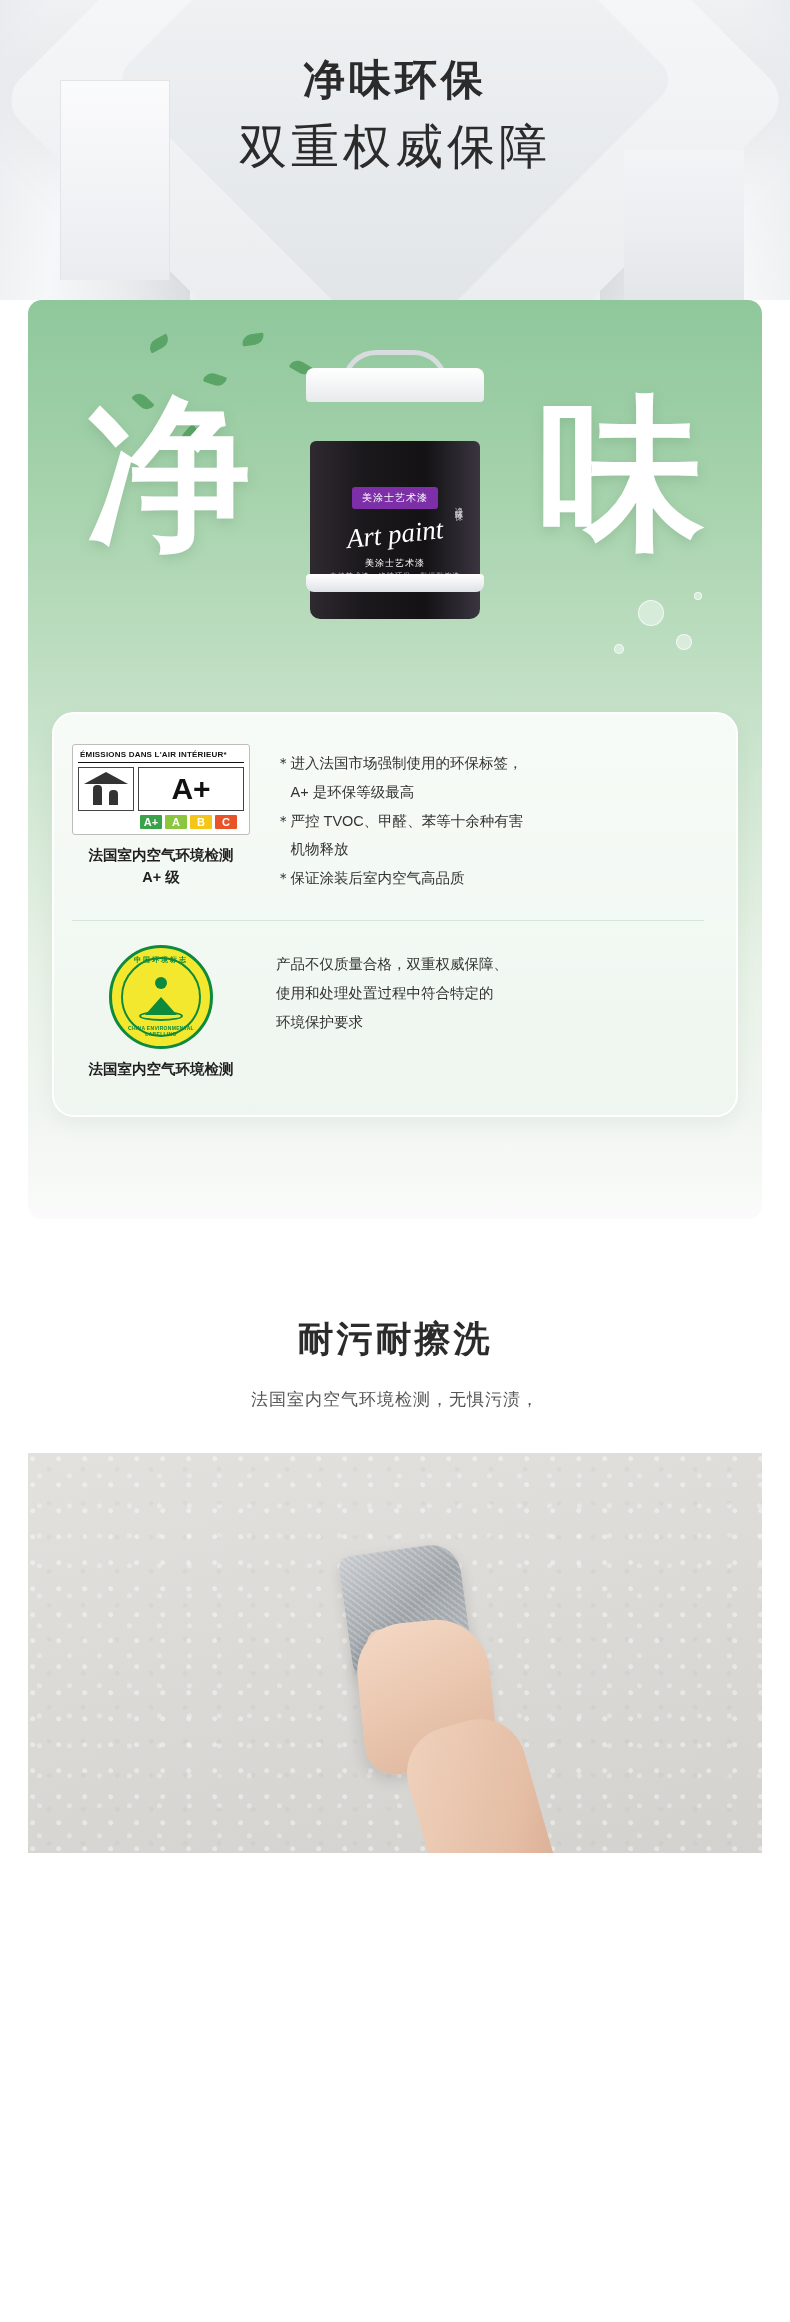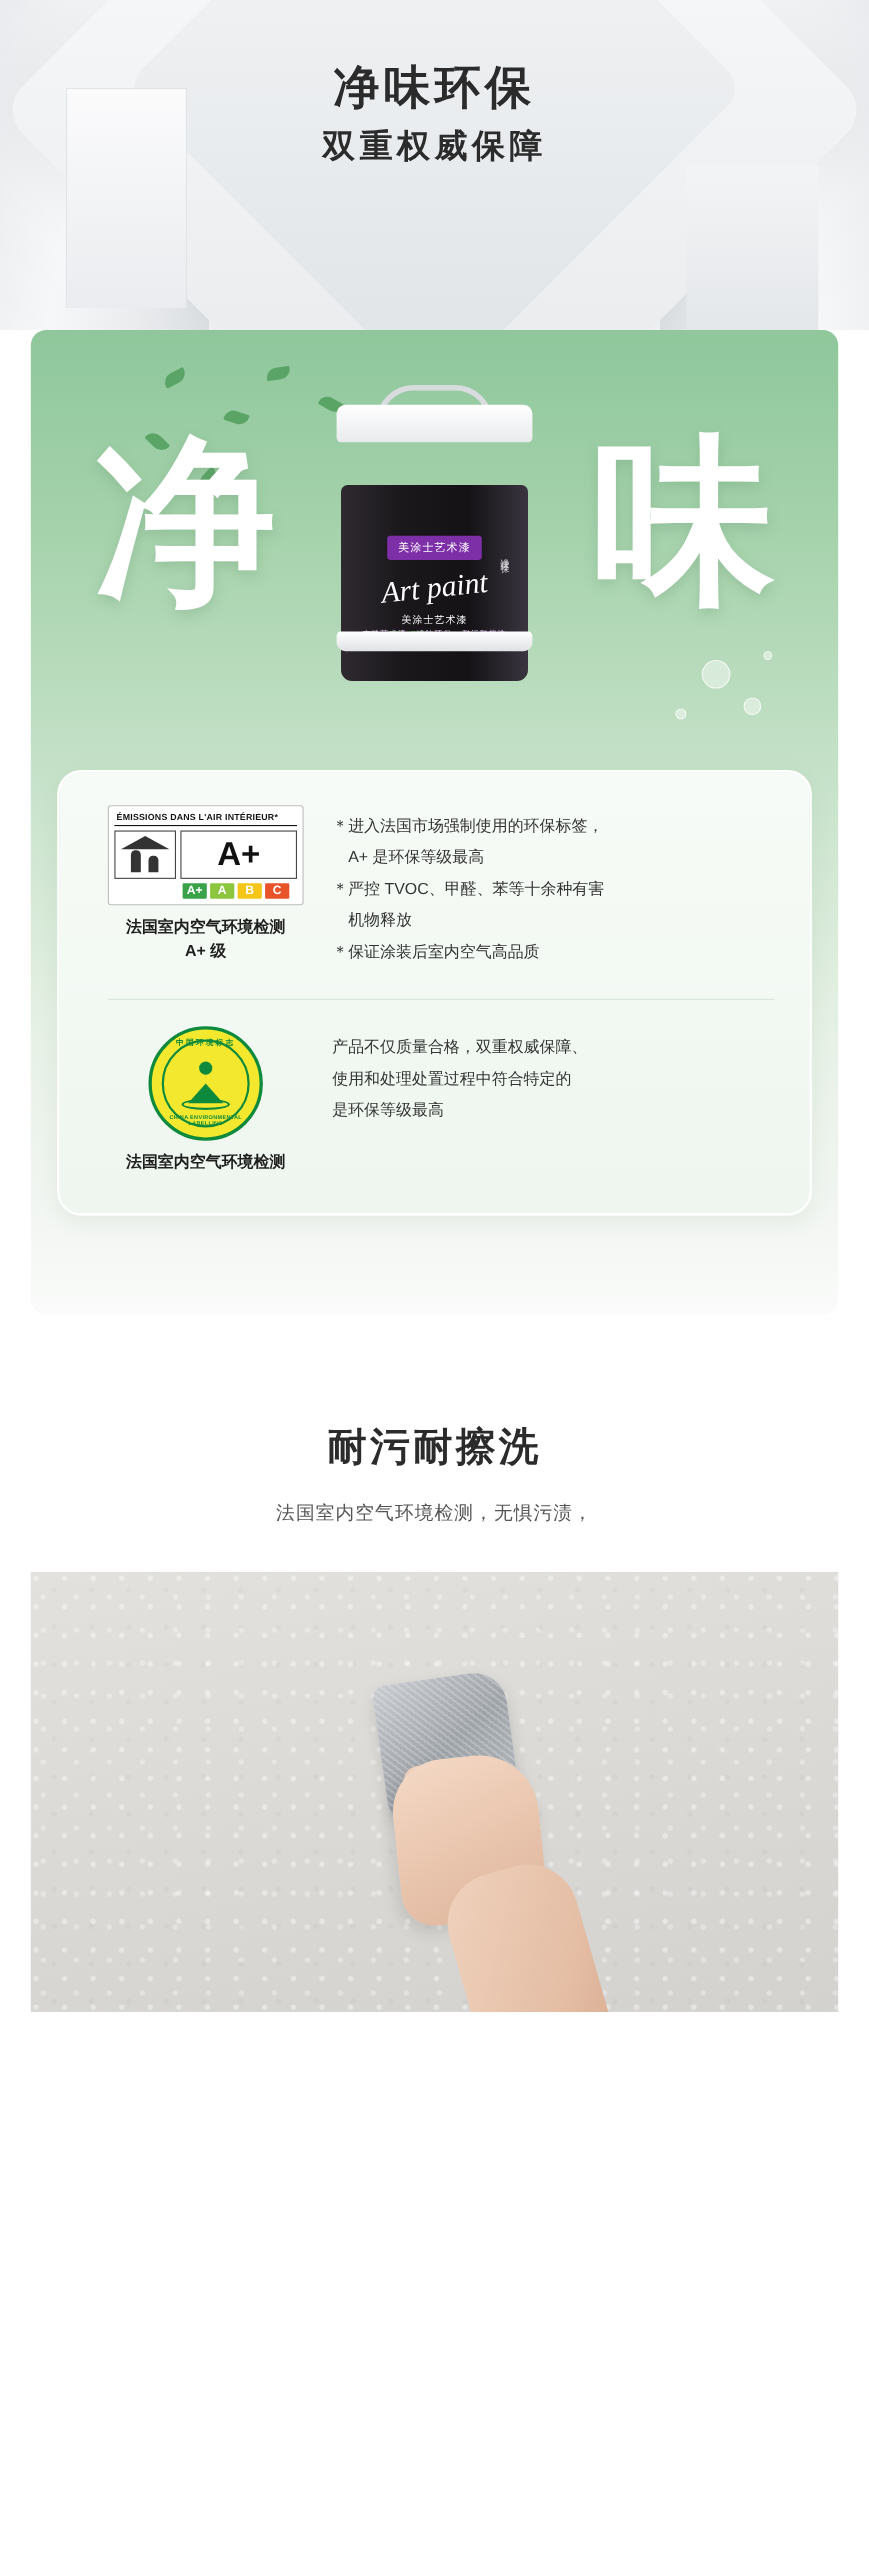--- a/index.html
+++ b/index.html
@@ -72,22 +72,22 @@
     text-align: center;
     color: #2b2b2b;
     letter-spacing: 4px;
   }
   .hero-title .line1 {
     font-size: 42px;
     font-weight: bold;
     line-height: 1.5;
   }
   .hero-title .line2 {
-    font-size: 30px;
-    font-weight: bold;
+    font-size: 48px;
+    font-weight: normal;
     line-height: 1.5;
   }
 
   
   .green-wrap {
     position: relative;
     margin: 0 28px;
     width: 734px;
     background: linear-gradient(180deg, #8fc79b 0%, #a7d3ad 22%, #cfe6d1 52%, #e7f1e6 72%, #f1f5f1 88%, #fafbfa 100%);
     border-radius: 14px;
@@ -226,25 +226,25 @@
   .bubble {
     position: absolute;
     border-radius: 50%;
     background: rgba(255,255,255,0.45);
     border: 1px solid rgba(255,255,255,0.7);
   }
 
   
   .cert-card {
     position: relative;
-    margin: 0 24px;
+    margin: 12px 24px;
     background: linear-gradient(180deg, #f7fbf7 0%, #eef6ef 100%);
     border: 2px solid #ffffff;
     border-radius: 22px;
-    padding: 30px 28px 34px 40px;
+    padding: 30px 28px 34px 14px;
     box-shadow: 0 6px 18px rgba(120,160,125,0.12);
   }
   .cert-row {
     display: flex;
     align-items: flex-start;
     gap: 22px;
   }
   .cert-left {
     width: 186px;
     flex: none;
@@ -596,21 +596,21 @@
             <span class="mtn"></span>
             <span class="ring"></span>
           </div>
           <div class="seal-bot-text">CHINA ENVIRONMENTAL LABELLING</div>
         </div>
         <div class="cert-caption">法国室内空气环境检测</div>
       </div>
       <div class="cert-text">
         <p>产品不仅质量合格，双重权威保障、</p>
         <p>使用和处理处置过程中符合特定的</p>
-        <p>是环保等级最高</p>
+        <p>环境保护要求</p>
       </div>
     </div>
 
   </div>
 </div>
 
 <div class="sec2">
   <div class="sec2-title">耐污耐擦洗</div>
   <div class="sec2-sub">
     <div>法国室内空气环境检测，无惧污渍，</div>

